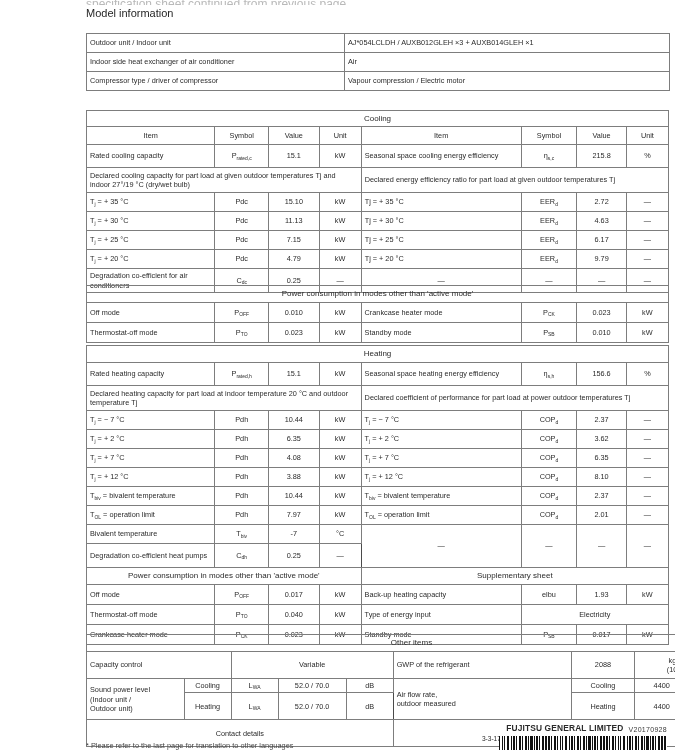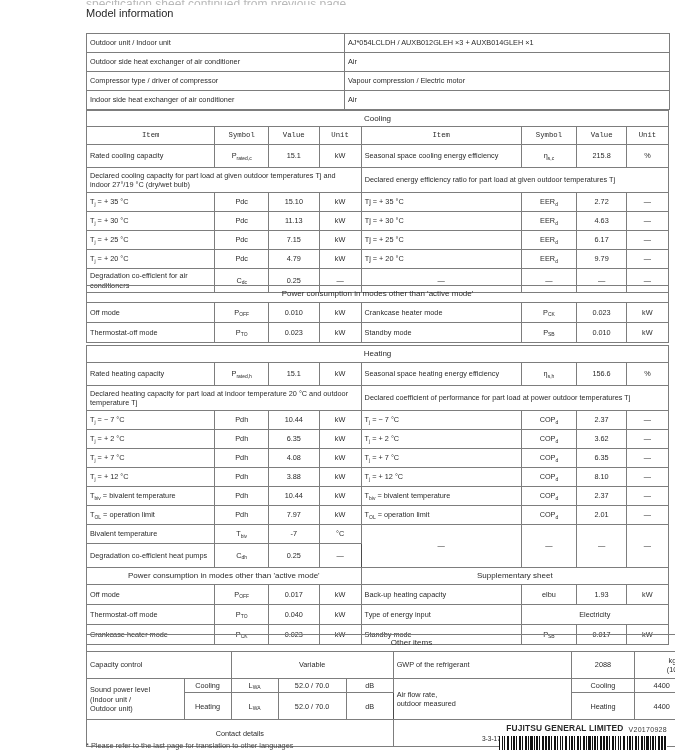--- a/index.html
+++ b/index.html
@@ -56,21 +56,21 @@
     padding: 2px 3px;
     vertical-align: middle;
     line-height: 1.25;
     overflow: hidden;
   }
   .outer {
     border: 1.3px solid #4a4a4a !important;
   }
   td.c   { text-align: center; }
   td.l   { text-align: left; }
-  td.hdr { text-align: center; font-family: Liberation Mono, monospace; }
+  td.hdr { text-align: center; }
   td.vtop { vertical-align: top; }
 
   .band {
     text-align: center;
     font-size: 8px;
   }
 
   
   .gutter { border-left: 1.3px solid #4a4a4a !important; }
 
@@ -143,30 +143,26 @@
     <colgroup>
         <col style="width:258px">
         <col style="width:325px">
       </colgroup>
     <tbody>
       <tr>
         <td class="l" style="height:14px">Outdoor unit / Indoor unit</td>
         <td class="l">AJ*054LCLDH / AUXB012GLEH ×3 + AUXB014GLEH ×1</td>
       </tr>
       <tr>
-        <td class="l" style="height:14px">Outdoor side heat exchanger of air conditioner</td>
+        <td class="l" style="height:14px">Indoor side heat exchanger of air conditioner</td>
         <td class="l">Air</td>
       </tr>
       <tr>
         <td class="l" style="height:14px">Compressor type / driver of compressor</td>
         <td class="l">Vapour compression / Electric motor</td>
-      </tr>
-      <tr>
-        <td class="l" style="height:14px">Indoor side heat exchanger of air conditioner</td>
-        <td class="l">Air</td>
       </tr>
     </tbody>
   </table>
 
   <table class="grid outer" style="left:86px; top:95px; width:583px;">
     <colgroup>
       <col style="width:122px">
         <col style="width:51px">
         <col style="width:48px">
         <col style="width:40px">

